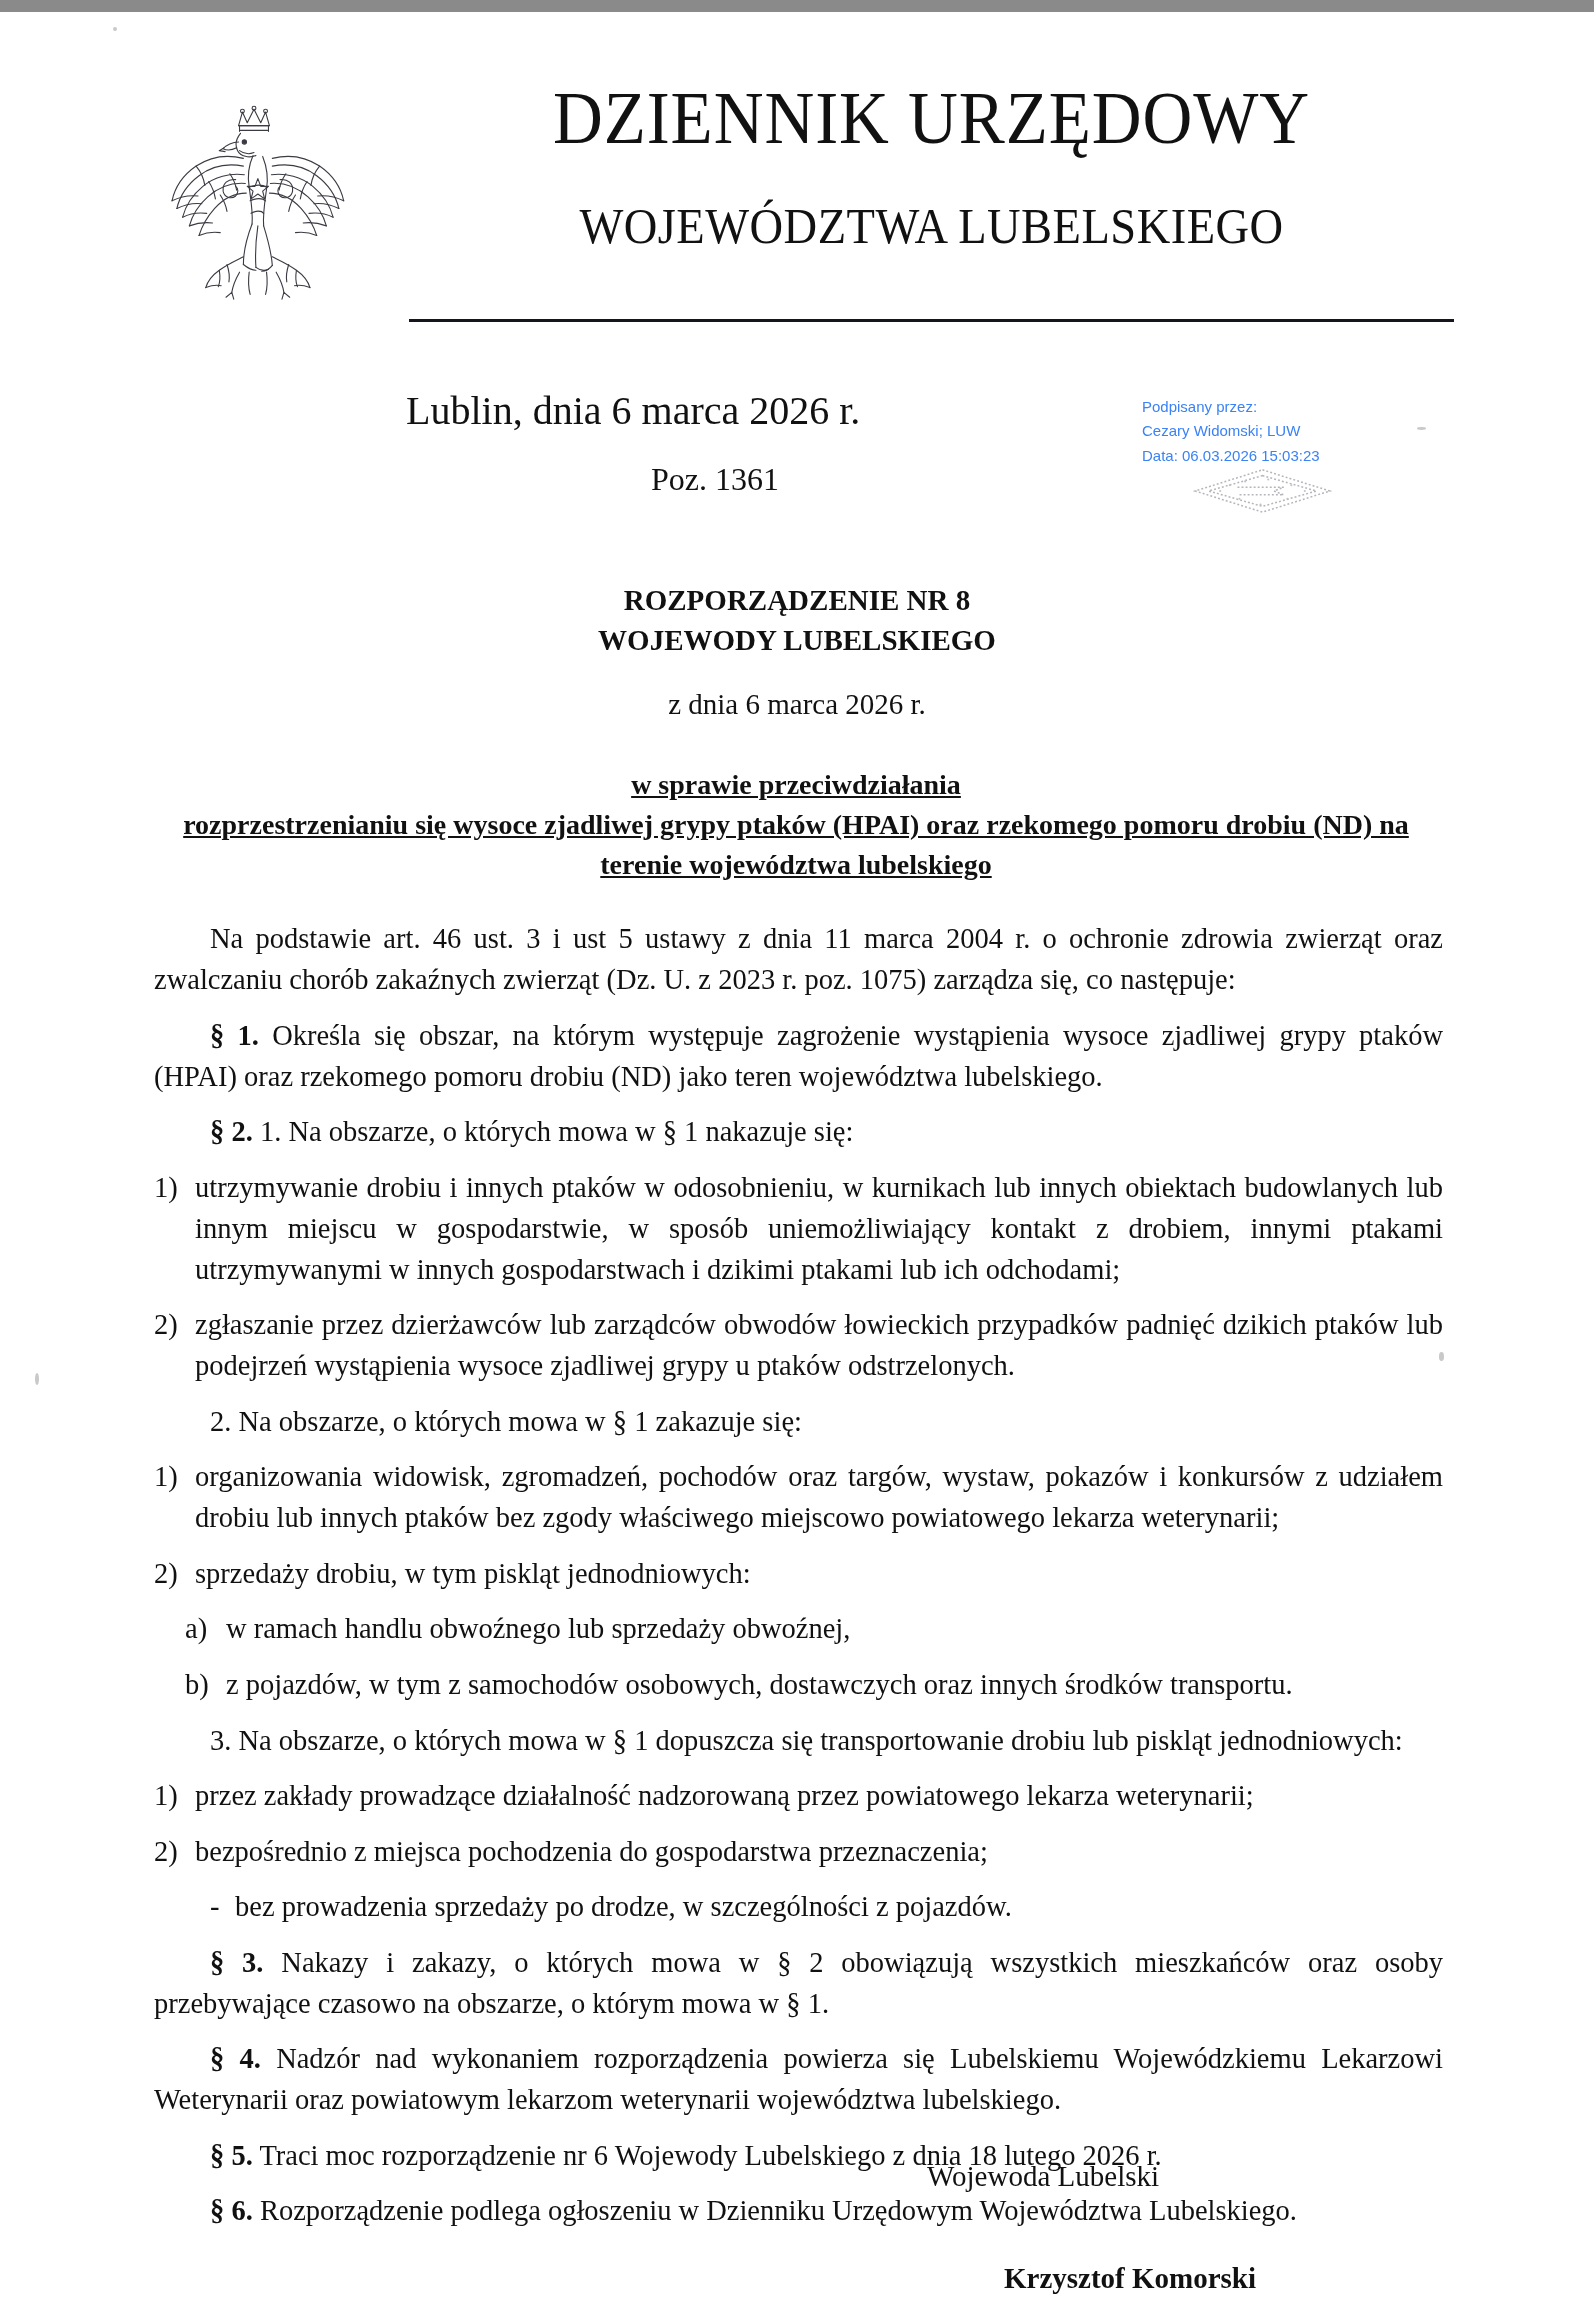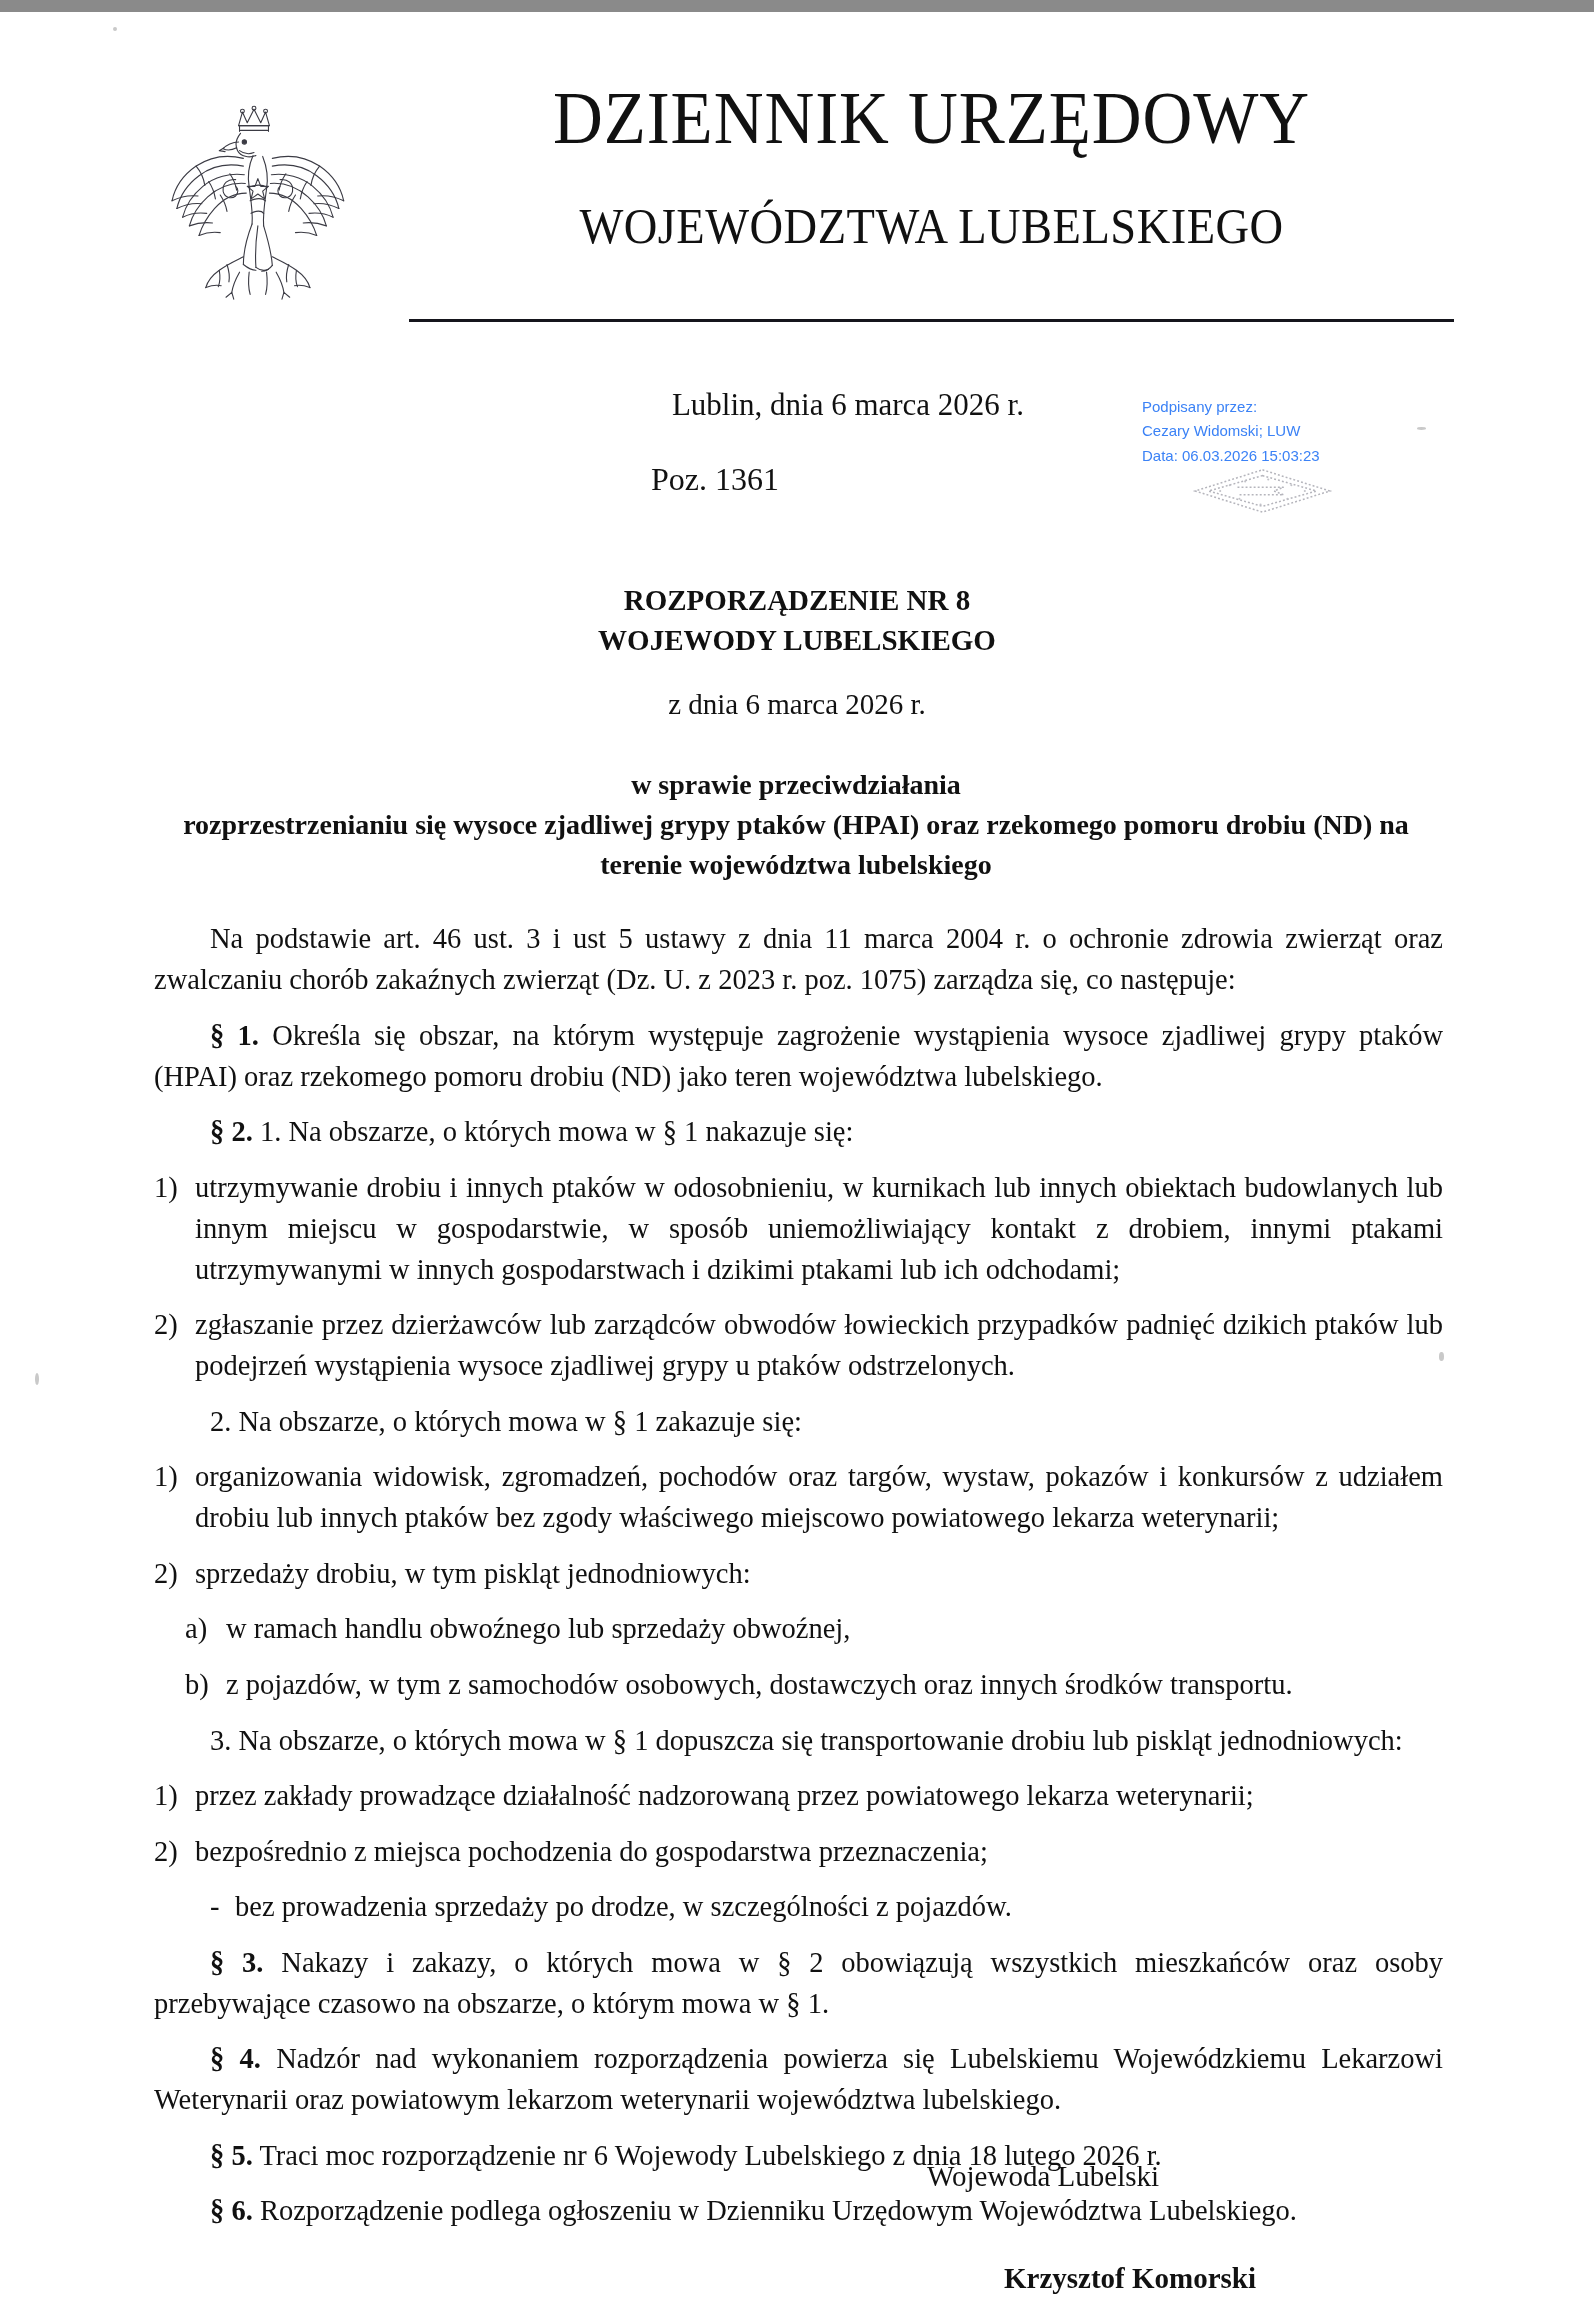--- a/index.html
+++ b/index.html
@@ -80,22 +80,22 @@
     height: 2.9px;
     background: #15151c;
   }
 
   
   .place-date {
     position: absolute;
     left: 406px;
     top: 375px;
     width: 618px;
-    text-align: right;
-    font-size: 31px;
+    text-align: left;
+    font-size: 40px;
   }
   .poz {
     position: absolute;
     left: 406px;
     top: 449px;
     width: 618px;
     text-align: center;
     font-size: 32px;
   }
 
@@ -141,20 +141,21 @@
   }
   .act-subject {
     position: absolute;
     left: 154px;
     top: 753px;
     width: 1284px;
     text-align: center;
     font-weight: bold;
     font-size: 28px;
     line-height: 1.42;
+    text-decoration: underline;
   }
 
   
   .body {
     position: absolute;
     left: 154px;
     top: 906px;
     width: 1289px;
     font-size: 28.5px;
     line-height: 1.44;

